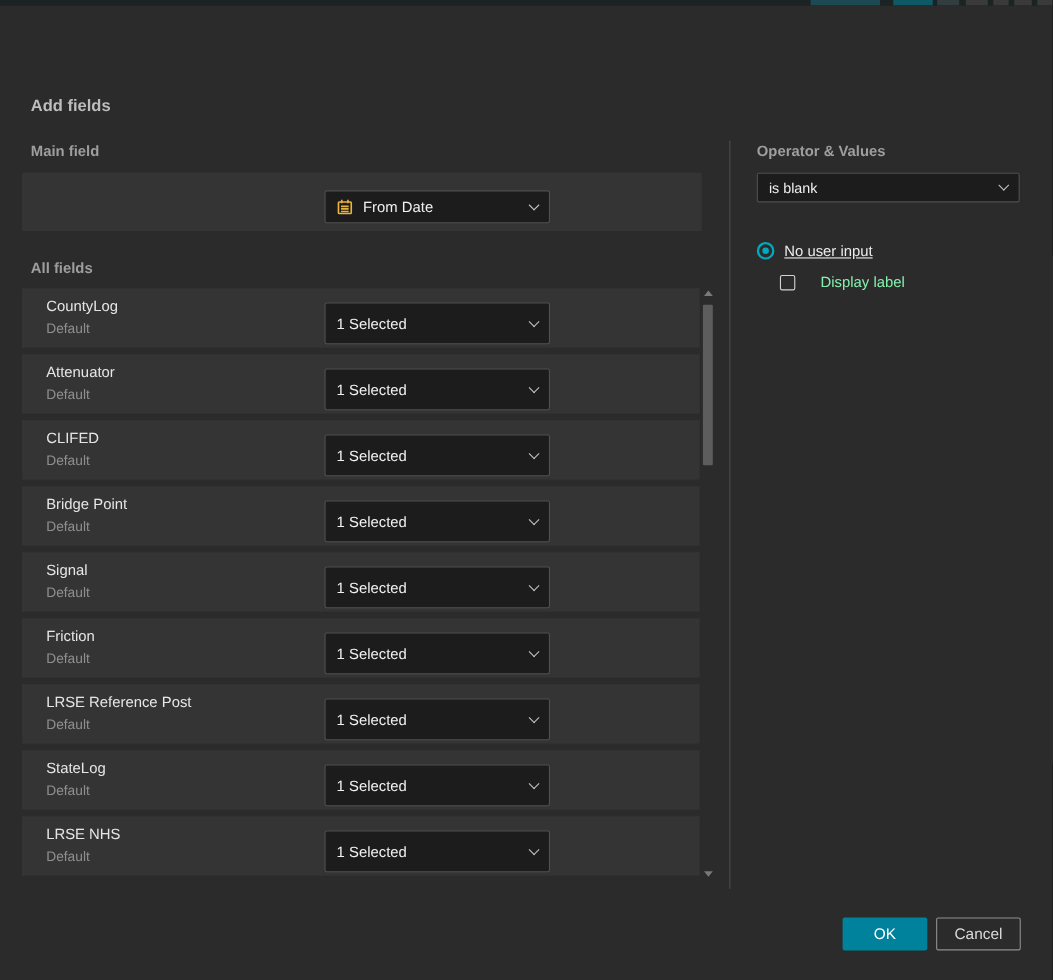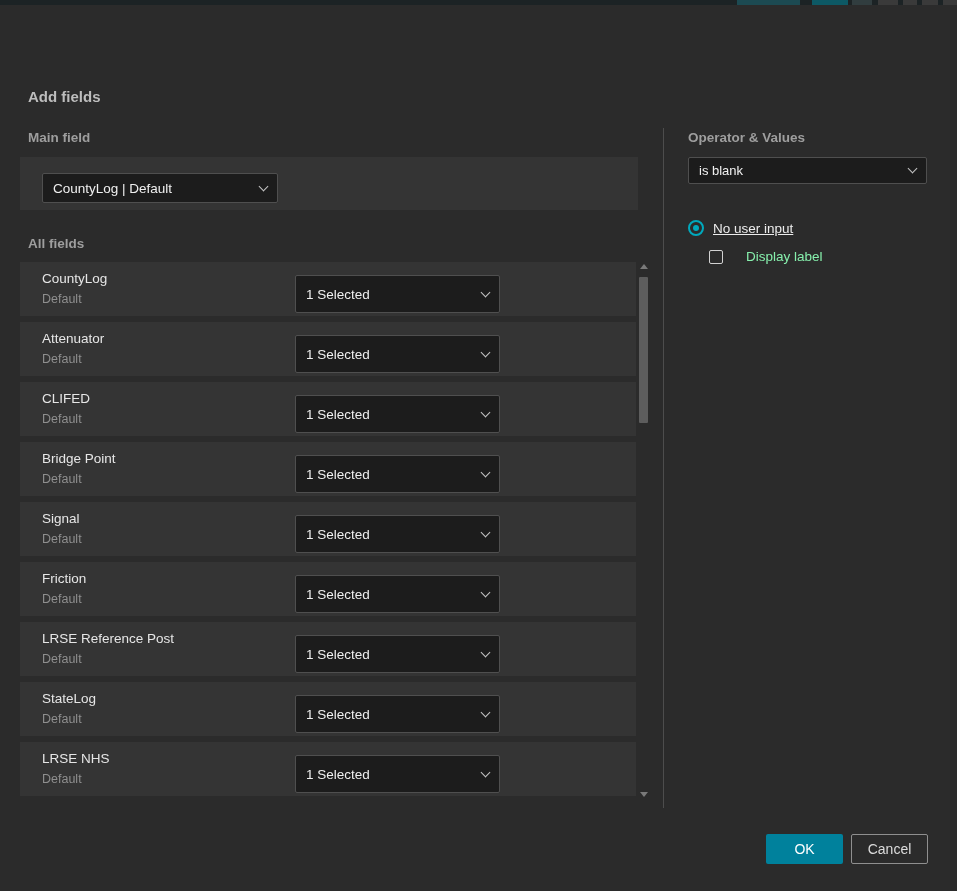--- a/index.html
+++ b/index.html
@@ -75,22 +75,32 @@
   </div>
 
   <div class="dialog">
 
 
     <div class="h-add">Add fields</div>
 
     <div class="h-label" style="left:28px;top:125px;">Main field</div>
 
     <div class="main-panel">
-      <div class="dd" style="left:22px;top:16px;width:236px;height:30px;">
-        <span class="dd-text">CountyLog | Default</span>
+      <div class="dd" style="left:275px;top:16px;width:205px;height:30px;">
+        <span class="cal">
+          <svg width="15" height="15" viewBox="0 0 16 16" fill="none" stroke="#e8b43a" stroke-width="1.6">
+            <rect x="1.8" y="2.8" width="12.4" height="11.2" rx="0.8"></rect>
+            <line x1="5" y1="0.6" x2="5" y2="4"></line>
+            <line x1="11" y1="0.6" x2="11" y2="4"></line>
+            <line x1="4.3" y1="7" x2="11.7" y2="7"></line>
+            <line x1="4.3" y1="9.5" x2="11.7" y2="9.5"></line>
+            <line x1="4.3" y1="12" x2="11.7" y2="12"></line>
+          </svg>
+        </span>
+        <span class="dd-text">From Date</span>
         <span class="chev"></span>
       </div>
     </div>
 
     <div class="h-label" style="left:28px;top:231px;">All fields</div>
 
     <div class="list" id="fields-list">
   <div class="row">
     <div class="row-name">CountyLog</div>
     <div class="row-sub">Default</div>

